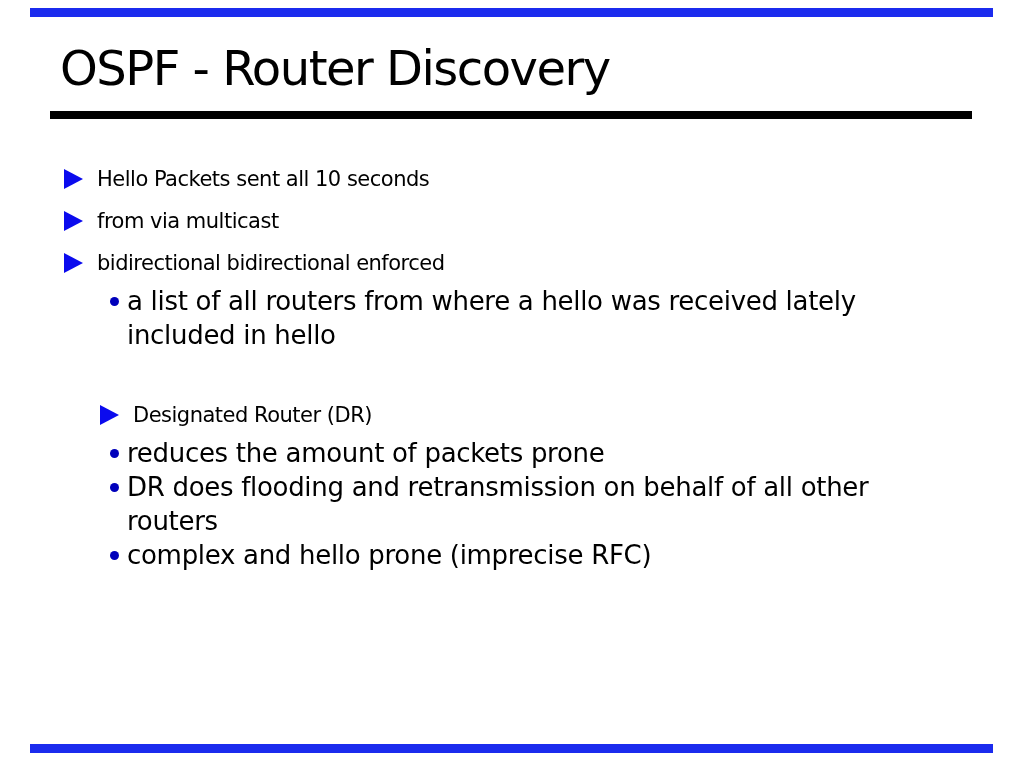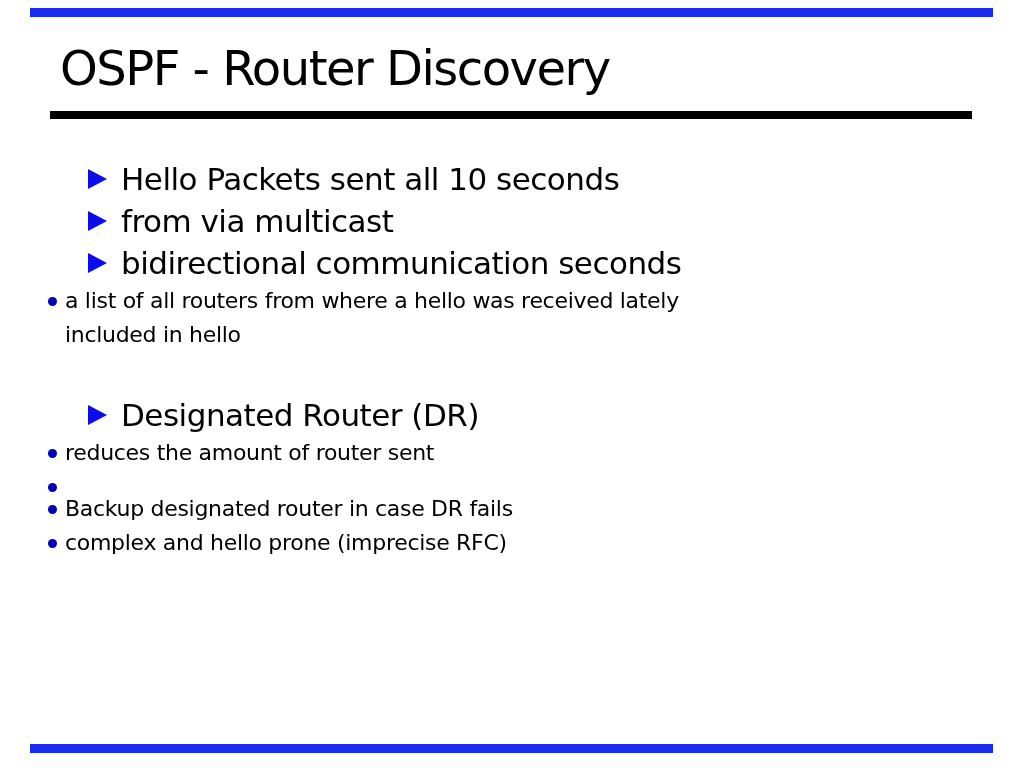--- a/index.html
+++ b/index.html
@@ -47,48 +47,48 @@
     position: absolute;
     left: 0;
     top: 158px;
     width: 1024px;
   }
   .b1, .b2 {
     display: flex;
     align-items: flex-start;
   }
   .b1 {
-    padding-left: 88px;
-    font-size: 31px;
+    padding-left: 64px;
+    font-size: 21px;
     line-height: 42px;
     letter-spacing: -0.5px;
   }
   .b2 {
-    padding-left: 48px;
-    font-size: 22px;
+    padding-left: 110px;
+    font-size: 26px;
     line-height: 34px;
     letter-spacing: -0.3px;
   }
   .b1 .txt, .b2 .txt { white-space: pre-line; }
   .tri {
     width: 0; height: 0;
     border-left: 19px solid #0b0bee;
     border-top: 10px solid transparent;
     border-bottom: 10px solid transparent;
     flex-shrink: 0;
     margin: 11px 14px 0 0;
   }
   .dot {
     width: 9px; height: 9px;
     border-radius: 50%;
     background: #0000bb;
     flex-shrink: 0;
     margin: 13px 8px 0 0;
   }
-  .section-gap { margin-top: 42px; }
+  .section-gap { margin-top: 42px; margin-left: 36px; }
 </style>
 </head>
 <body>
 
 <div class="slide">
 
   <div class="deco-bar top"></div>
 
   <h1 class="title">OSPF - Router Discovery</h1>
   <div class="title-rule"></div>
@@ -100,48 +100,46 @@
       <span class="txt">Hello Packets sent all 10 seconds</span>
     </div>
 
     <div class="b1">
       <span class="tri"></span>
       <span class="txt">from via multicast</span>
     </div>
 
     <div class="b1">
       <span class="tri"></span>
-      <span class="txt">bidirectional communication seconds</span>
+      <span class="txt">bidirectional bidirectional enforced</span>
     </div>
 
     <div class="b2">
       <span class="dot"></span>
       <span class="txt">a list of all routers from where a hello was received lately
 included in hello</span>
     </div>
 
     <div class="b1 section-gap">
       <span class="tri"></span>
       <span class="txt">Designated Router (DR)</span>
     </div>
 
 
     <div class="b2">
       <span class="dot"></span>
-      <span class="txt">reduces the amount of router sent</span>
+      <span class="txt">reduces the amount of packets prone</span>
     </div>
 
     <div class="b2">
       <span class="dot"></span>
+      <span class="txt">DR does flooding and retransmission on behalf of all other
+routers</span>
     </div>
 
-    <div class="b2">
-      <span class="dot"></span>
-      <span class="txt">Backup designated router in case DR fails</span>
-    </div>
 
     <div class="b2">
       <span class="dot"></span>
       <span class="txt">complex and hello prone (imprecise RFC)</span>
     </div>
 
   </div>
 
   <div class="deco-bar bottom"></div>
 

